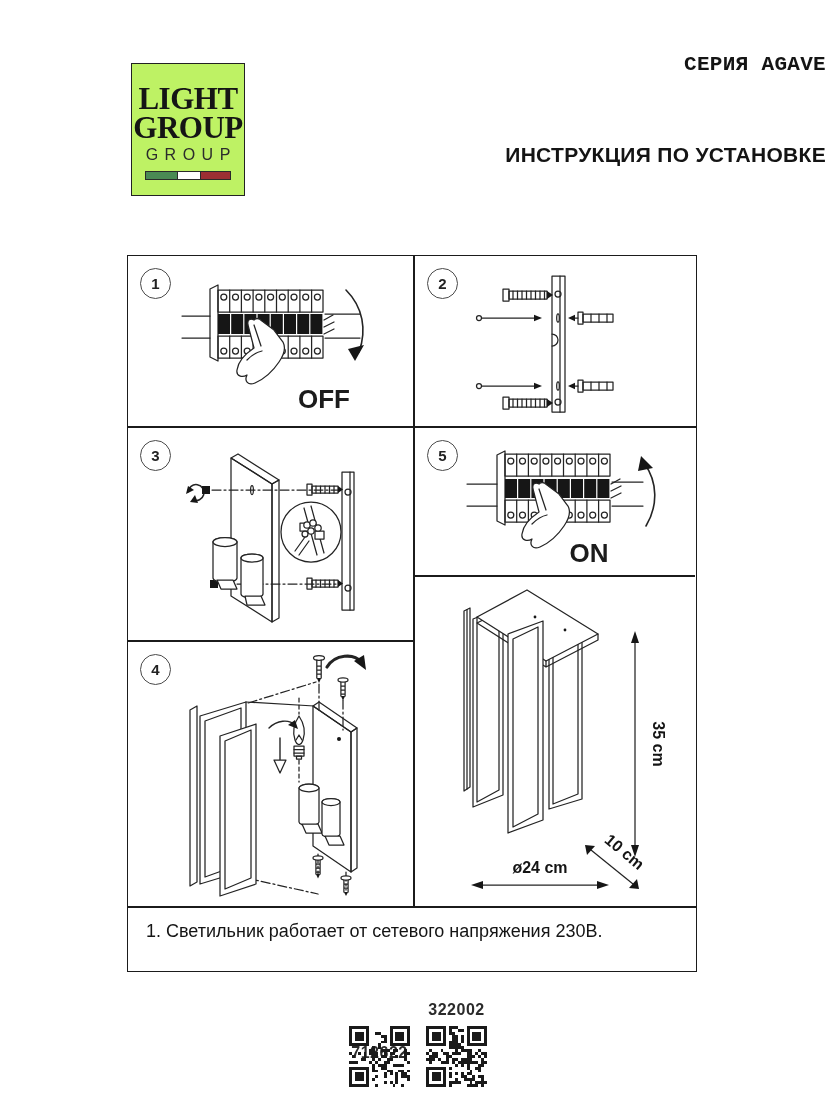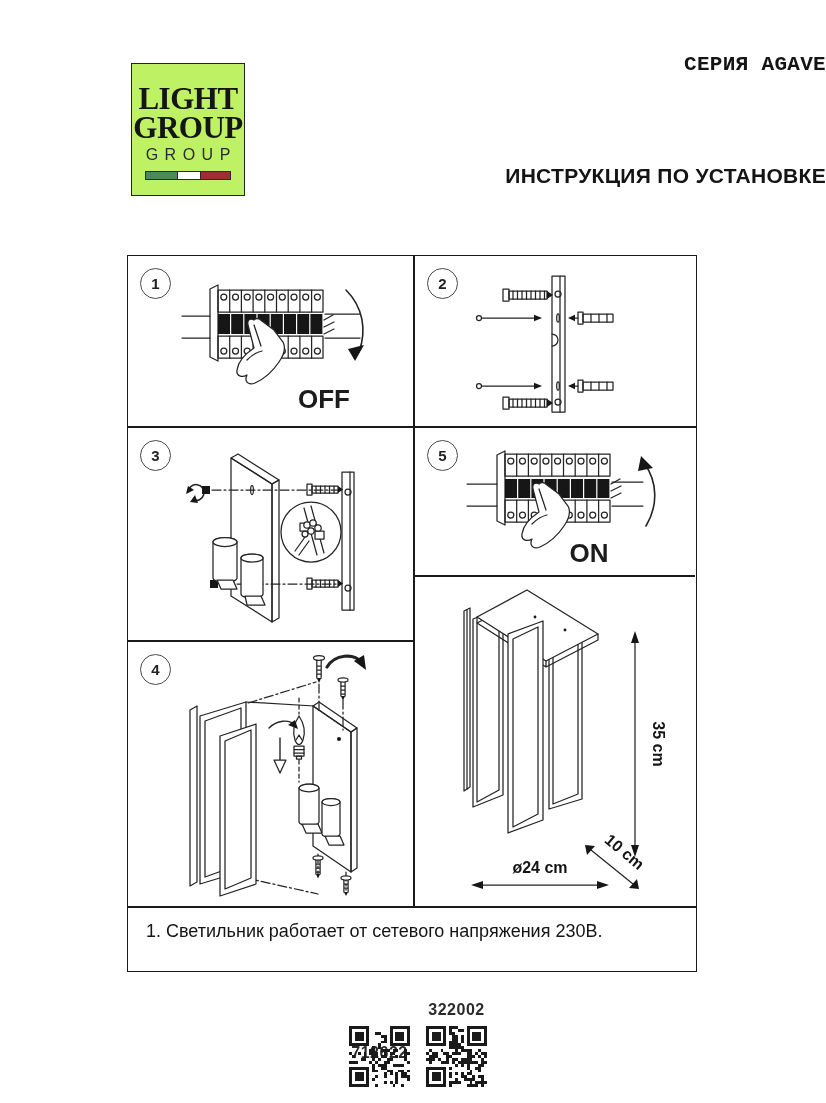--- a/index.html
+++ b/index.html
@@ -12,21 +12,21 @@
   .logo-word{font-family:"Liberation Serif",serif;font-weight:700;font-size:31px;line-height:29px;
              color:#151515;letter-spacing:-.5px;}
   .logo-word.first{margin-top:20px;}
   .logo-group{margin-top:4px;font-size:16px;letter-spacing:6.5px;text-indent:6.5px;color:#2c2c2c;}
   .flag{margin:7px auto 0;width:86px;height:9px;border:1px solid #2a2a2a;display:flex;box-sizing:border-box;}
   .flag .g{flex:38;border-right:1px solid #2a2a2a;}
   .flag .w{flex:27;background:#fff;}
   .flag .r{flex:35;border-left:1px solid #2a2a2a;}
   .title-line{position:absolute;right:0;white-space:nowrap;font-weight:700;font-size:21px;
               letter-spacing:.3px;color:#141414;}
-  .t1{top:53px;font-family:Liberation Mono, monospace;} .t2{top:96px;} .t3{top:164px;} .t4{top:176px;}
+  .t1{top:53px;font-family:Liberation Mono, monospace;} .t2{top:96px;} .t3{top:143px;} .t4{top:176px;}
 
   
   .table{position:absolute;left:127px;top:255px;width:570px;height:717px;
          border:1.6px solid #1b1b1b;box-sizing:border-box;background:#fff;}
   .gridline{position:absolute;background:#1b1b1b;}
   .vline{left:285px;top:0;width:1.6px;height:650px;}
   .h1{left:0;top:170px;width:100%;height:1.6px;}
   .h2{left:285px;top:319px;width:282px;height:1.6px;}
   .h3{left:0;top:384px;width:286px;height:1.6px;}
   .h4{left:0;top:650px;width:100%;height:1.6px;}

